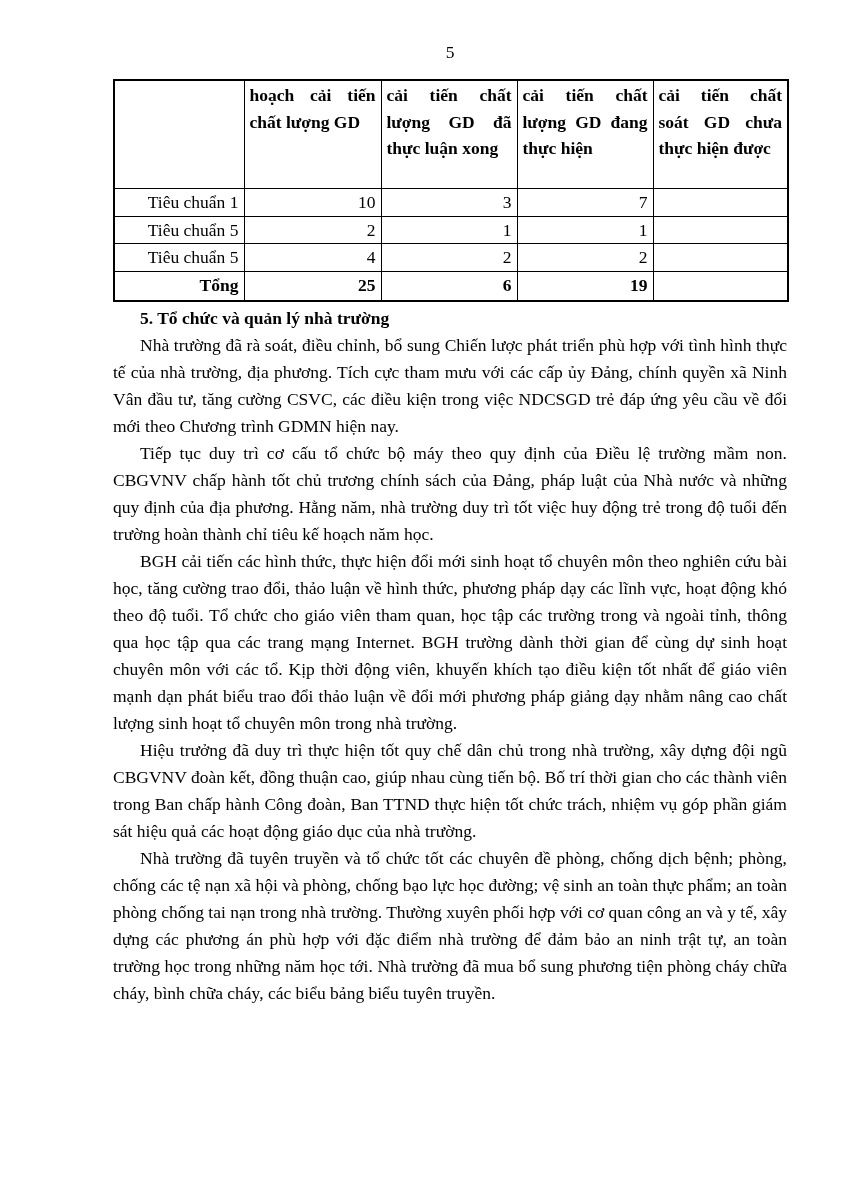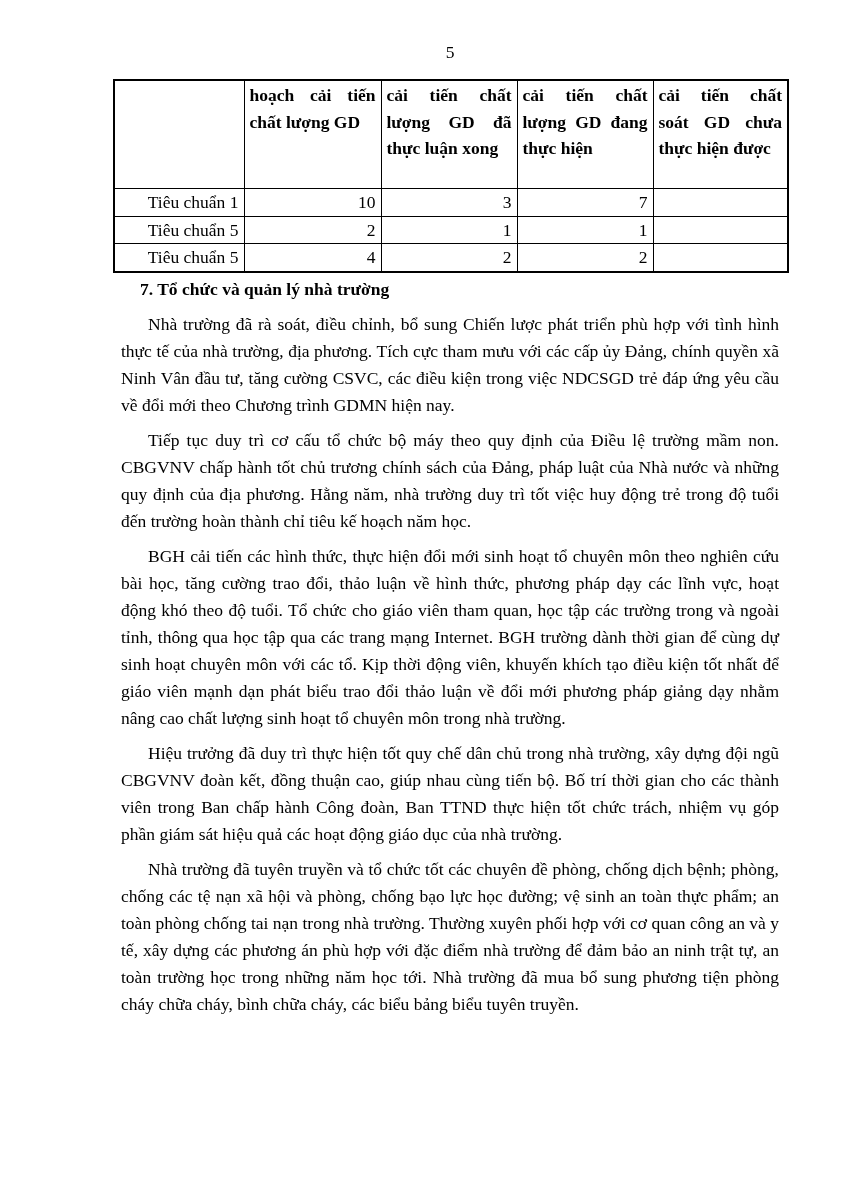--- a/index.html
+++ b/index.html
@@ -59,21 +59,21 @@
     height: 27px;
   }
   .section-heading {
     font-weight: bold;
     font-size: 17.5px;
     line-height: 28px;
     text-indent: 27px;
     margin-top: 2px;
   }
   p.body-paragraph {
-    margin: 8px;
+    margin: 0;
     font-size: 17.5px;
     line-height: 27px;
     text-align: justify;
     text-indent: 27px;
     font-family: Liberation Serif, serif;
   }
 </style>
 </head>
 <body>
 
@@ -113,24 +113,31 @@
         <td>1</td>
         <td></td>
       </tr>
       <tr>
         <td>Tiêu chuẩn 5</td>
         <td>4</td>
         <td>2</td>
         <td>2</td>
         <td></td>
       </tr>
+      <tr class="total-row">
+        <td>Tổng</td>
+        <td>25</td>
+        <td>6</td>
+        <td>19</td>
+        <td></td>
+      </tr>
     </tbody>
   </table>
 
-  <div class="section-heading">7. Tổ chức và quản lý nhà trường</div>
+  <div class="section-heading">5. Tổ chức và quản lý nhà trường</div>
 
   <p class="body-paragraph">Nhà trường đã rà soát, điều chỉnh, bổ sung Chiến lược phát triển phù hợp với tình hình thực tế của nhà trường, địa phương. Tích cực tham mưu với các cấp ủy Đảng, chính quyền xã Ninh Vân đầu tư, tăng cường CSVC, các điều kiện trong việc NDCSGD trẻ đáp ứng yêu cầu về đổi mới theo Chương trình GDMN hiện nay.</p>
   <p class="body-paragraph">Tiếp tục duy trì cơ cấu tổ chức bộ máy theo quy định của Điều lệ trường mầm non. CBGVNV chấp hành tốt chủ trương chính sách của Đảng, pháp luật của Nhà nước và những quy định của địa phương. Hằng năm, nhà trường duy trì tốt việc huy động trẻ trong độ tuổi đến trường hoàn thành chỉ tiêu kế hoạch năm học.</p>
   <p class="body-paragraph">BGH cải tiến các hình thức, thực hiện đổi mới sinh hoạt tổ chuyên môn theo nghiên cứu bài học, tăng cường trao đổi, thảo luận về hình thức, phương pháp dạy các lĩnh vực, hoạt động khó theo độ tuổi. Tổ chức cho giáo viên tham quan, học tập các trường trong và ngoài tỉnh, thông qua học tập qua các trang mạng Internet. BGH trường dành thời gian để cùng dự sinh hoạt chuyên môn với các tổ. Kịp thời động viên, khuyến khích tạo điều kiện tốt nhất để giáo viên mạnh dạn phát biểu trao đổi thảo luận về đổi mới phương pháp giảng dạy nhằm nâng cao chất lượng sinh hoạt tổ chuyên môn trong nhà trường.</p>
   <p class="body-paragraph">Hiệu trưởng đã duy trì thực hiện tốt quy chế dân chủ trong nhà trường, xây dựng đội ngũ CBGVNV đoàn kết, đồng thuận cao, giúp nhau cùng tiến bộ. Bố trí thời gian cho các thành viên trong Ban chấp hành Công đoàn, Ban TTND thực hiện tốt chức trách, nhiệm vụ góp phần giám sát hiệu quả các hoạt động giáo dục của nhà trường.</p>
   <p class="body-paragraph">Nhà trường đã tuyên truyền và tổ chức tốt các chuyên đề phòng, chống dịch bệnh; phòng, chống các tệ nạn xã hội và phòng, chống bạo lực học đường; vệ sinh an toàn thực phẩm; an toàn phòng chống tai nạn trong nhà trường. Thường xuyên phối hợp với cơ quan công an và y tế, xây dựng các phương án phù hợp với đặc điểm nhà trường để đảm bảo an ninh trật tự, an toàn trường học trong những năm học tới. Nhà trường đã mua bổ sung phương tiện phòng cháy chữa cháy, bình chữa cháy, các biểu bảng biểu tuyên truyền.</p>
 
 </div>
 
 </body></html>

